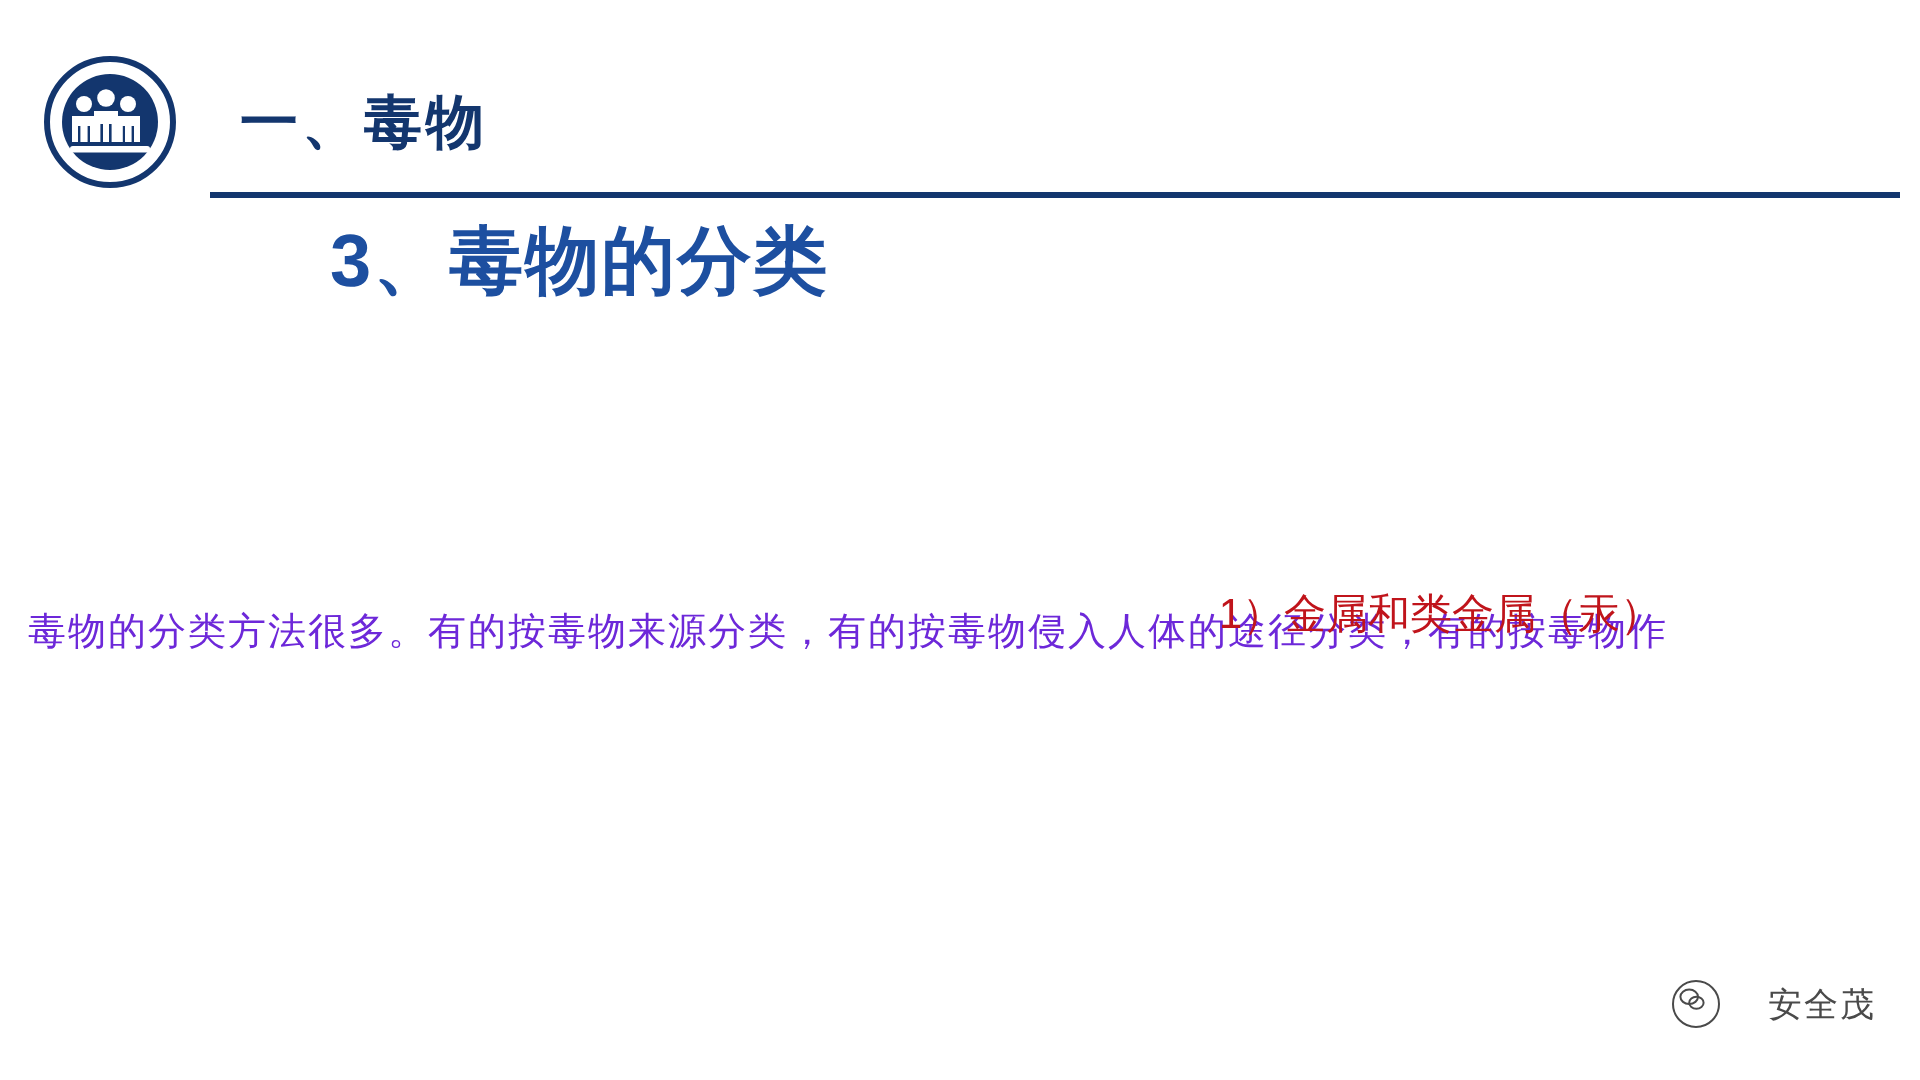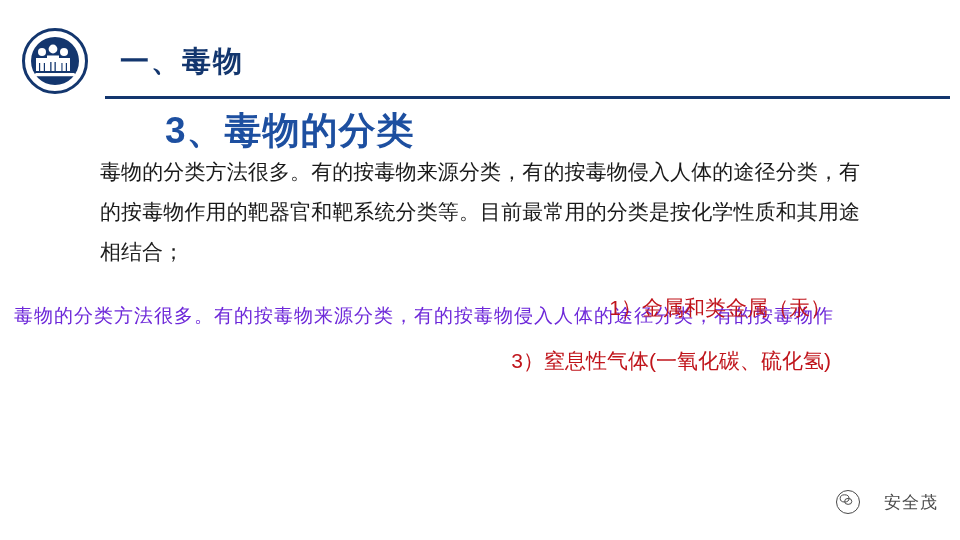--- a/index.html
+++ b/index.html
@@ -185,25 +185,23 @@
     </div>
 
     <div class="header-title">一、毒物</div>
     <div class="header-rule"></div>
   </div>
 
   <div class="section-heading">3、毒物的分类</div>
 
   <div class="ghost-line">毒物的分类方法很多。有的按毒物来源分类，有的按毒物侵入人体的途径分类，有的按毒物作</div>
 
-  <div class="body-para">毒物的分类方法很多。有的按毒物来源分类，有的按毒物侵入人体的途径分类，有的按毒物作用的靶器官和靶系统分类等。目前最常用的分类是按化学性质和其用途相结合；</div>
 
   <div class="red-list">
     <div class="red-item">1）金属和类金属（汞）</div>
-    <div class="red-item">3）窒息性气体(一氧化碳、硫化氢)</div>
   </div>
 
   <div class="brand-mark">
     <span class="brand-circle">
       <svg width="14" height="14" viewBox="0 0 14 14">
         <ellipse cx="5.6" cy="5.4" rx="4.4" ry="3.6" fill="none" stroke="#4a4a4a" stroke-width="1"></ellipse>
         <ellipse cx="9.2" cy="8.4" rx="3.6" ry="3" fill="none" stroke="#4a4a4a" stroke-width="1"></ellipse>
       </svg>
     </span>
     <span class="brand-text">安全茂</span>

